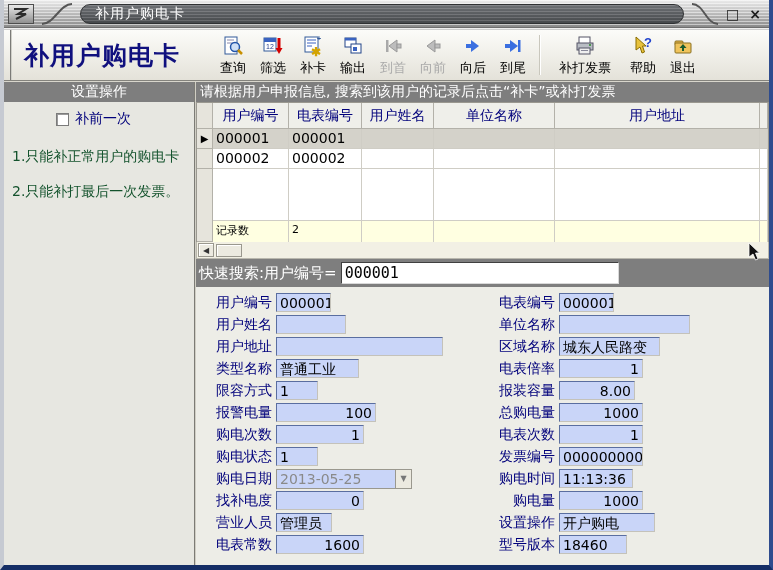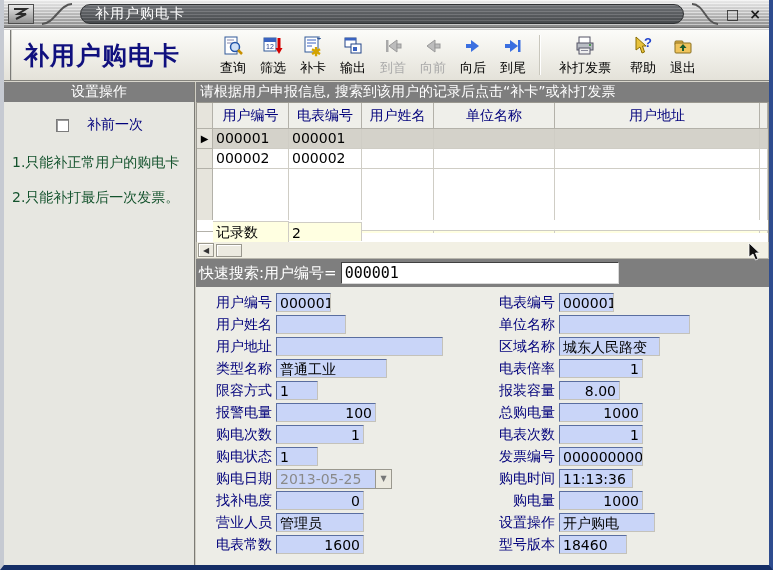--- a/index.html
+++ b/index.html
@@ -40,41 +40,41 @@
   .tbtn{ width:38px; height:46px; display:flex; flex-direction:column; align-items:center; justify-content:center; gap:1px;
     background:none; border:none; font-size:13px; color:#000; cursor:default; }
   .tbtn.wide{ width:74px; }
   .tbtn .lbl{ line-height:14px; white-space:nowrap;text-align:right; }
   .tbtn.disabled .lbl{ color:#A9A9A9; }
   .tsep{ width:2px; height:40px; background:#c9c7bd; border-right:1px solid #fff; margin:0 5px; }
   
   .content{ display:flex; height:483px; }
   .sidebar{ width:192px; background:#E7E7E1; border-right:2px groove #d0cec4; display:flex; flex-direction:column; }
   .panel-header{ height:20px; background:#7E7E7E; color:#fff; font-size:14px; display:flex; align-items:center; justify-content:center; }
-  .cb-row{ display:flex; align-items:center; gap:18px; margin:14px 0 10px 52px; }
+  .cb-row{ display:flex; align-items:center; gap:6px; margin:8px 0 10px 52px; }
   .cb{ width:13px; height:13px; background:#fff; border:1px solid #7b7b7b; box-shadow:inset 1px 1px 0 #9a9a9a; }
   .cb-lbl{ font-size:14px; color:#00007B; }
   .note{ font-size:14px; color:#14532d; padding:10px 4px 8px 8px; line-height:17px; }
   .main{ flex:1; display:flex; flex-direction:column; min-width:0; }
   .instruction{ height:20px; background:#7E7E7E; color:#fff; font-size:14px; display:flex; align-items:center; padding-left:4px; white-space:nowrap; overflow:hidden; }
   
   .grid{ height:140px; background:#fff; border:1px solid #9a9890; border-bottom:none; display:flex; flex-direction:column; overflow:hidden; }
   .g-row{ display:flex; }
   .g-head{ height:26px; }
   .g-head .gc{ background:#EFEFEA; color:#00007B; display:flex; align-items:center; justify-content:center;
     border-right:1px solid #b3b1a9; border-bottom:1px solid #b3b1a9; font-size:14px; }
   .gc{ flex:0 0 auto; overflow:hidden; white-space:nowrap; }
   .sel{ width:16px; background:#E6E4DC; border-right:1px solid #b3b1a9; border-bottom:1px solid #b3b1a9;
     display:flex; align-items:center; justify-content:center; font-size:10px; }
   .g-data{ height:20px; font-size:14px; }
   .g-data .gc{ border-right:1px solid #cfcdc5; border-bottom:1px solid #cfcdc5; padding:1px 0 0 3px; }
   .g-data.selected .gc{ background:#D4D2CA; }
   .g-fill{ flex:1; }
   .g-fill .gc{ border-right:1px solid #cfcdc5; }
-  .g-foot{ height:22px; font-size:14px;align-items:center; }
+  .g-foot{ height:22px; font-size:11px; }
   .g-foot .gc{ background:#FFFFE1; border-right:1px solid #cfcdc5; border-top:1px solid #cfcdc5; padding:2px 0 0 3px; }
   .g-foot .sel{ background:#E6E4DC; }
   .c1{width:76px}.c2{width:73px}.c3{width:72px}.c4{width:121px}.c5{width:205px}.c6{flex:1}
   
   .hscroll{ height:17px; background:#F2F0E4; border:1px solid #b9b7ad; border-top:none; display:flex; align-items:center; padding-left:1px; }
   .sb-btn{ width:16px; height:14px; background:#ECEAE0; border:1px solid #9a988e; box-shadow:inset 1px 1px 0 #fff;
     font-size:8px; display:flex; align-items:center; justify-content:center; color:#333; }
   .sb-thumb{ width:26px; height:13px; background:#ECEAE0; border:1px solid #9a988e; box-shadow:inset 1px 1px 0 #fff; margin-left:2px; }
   
   .quicksearch{ height:28px; background:#7E7E7E; display:flex; align-items:center; padding-left:3px; }
@@ -323,52 +323,52 @@
           <div class="frow">
               <span class="flabel">用户姓名</span>
               <div class="field" style="width:70px"></div>
             </div>
           <div class="frow">
               <span class="flabel">用户地址</span>
               <div class="field" style="width:167px"></div>
             </div>
           <div class="frow">
               <span class="flabel">类型名称</span>
-              <div class="field" style="width:111px">普通工业</div>
+              <div class="field" style="width:83px">普通工业</div>
             </div>
           <div class="frow">
               <span class="flabel">限容方式</span>
               <div class="field" style="width:42px">1</div>
             </div>
           <div class="frow">
               <span class="flabel">报警电量</span>
               <div class="field num" style="width:100px">100</div>
             </div>
           <div class="frow">
               <span class="flabel">购电次数</span>
               <div class="field num" style="width:88px">1</div>
             </div>
           <div class="frow">
               <span class="flabel">购电状态</span>
               <div class="field" style="width:42px">1</div>
             </div>
           <div class="frow">
               <span class="flabel">购电日期</span>
-            <div class="combo" style="width:116px">
+            <div class="combo" style="width:136px">
               <span class="ctext">2013-05-25</span>
               <span class="cbtn">▼</span>
             </div>
           </div>
           <div class="frow">
               <span class="flabel">找补电度</span>
               <div class="field num" style="width:88px">0</div>
             </div>
           <div class="frow">
               <span class="flabel">营业人员</span>
-              <div class="field" style="width:88px">管理员</div>
+              <div class="field" style="width:56px">管理员</div>
             </div>
           <div class="frow">
               <span class="flabel">电表常数</span>
               <div class="field num" style="width:88px">1600</div>
             </div>
         </div>
 
         <div class="fcol right">
           <div class="frow">
               <span class="flabel">电表编号</span>
@@ -381,21 +381,21 @@
           <div class="frow">
               <span class="flabel">区域名称</span>
               <div class="field" style="width:101px">城东人民路变</div>
             </div>
           <div class="frow">
               <span class="flabel">电表倍率</span>
               <div class="field num" style="width:84px">1</div>
             </div>
           <div class="frow">
               <span class="flabel">报装容量</span>
-              <div class="field num" style="width:61px">8.00</div>
+              <div class="field num" style="width:76px">8.00</div>
             </div>
           <div class="frow">
               <span class="flabel">总购电量</span>
               <div class="field num" style="width:84px">1000</div>
             </div>
           <div class="frow">
               <span class="flabel">电表次数</span>
               <div class="field num" style="width:84px">1</div>
             </div>
           <div class="frow">

